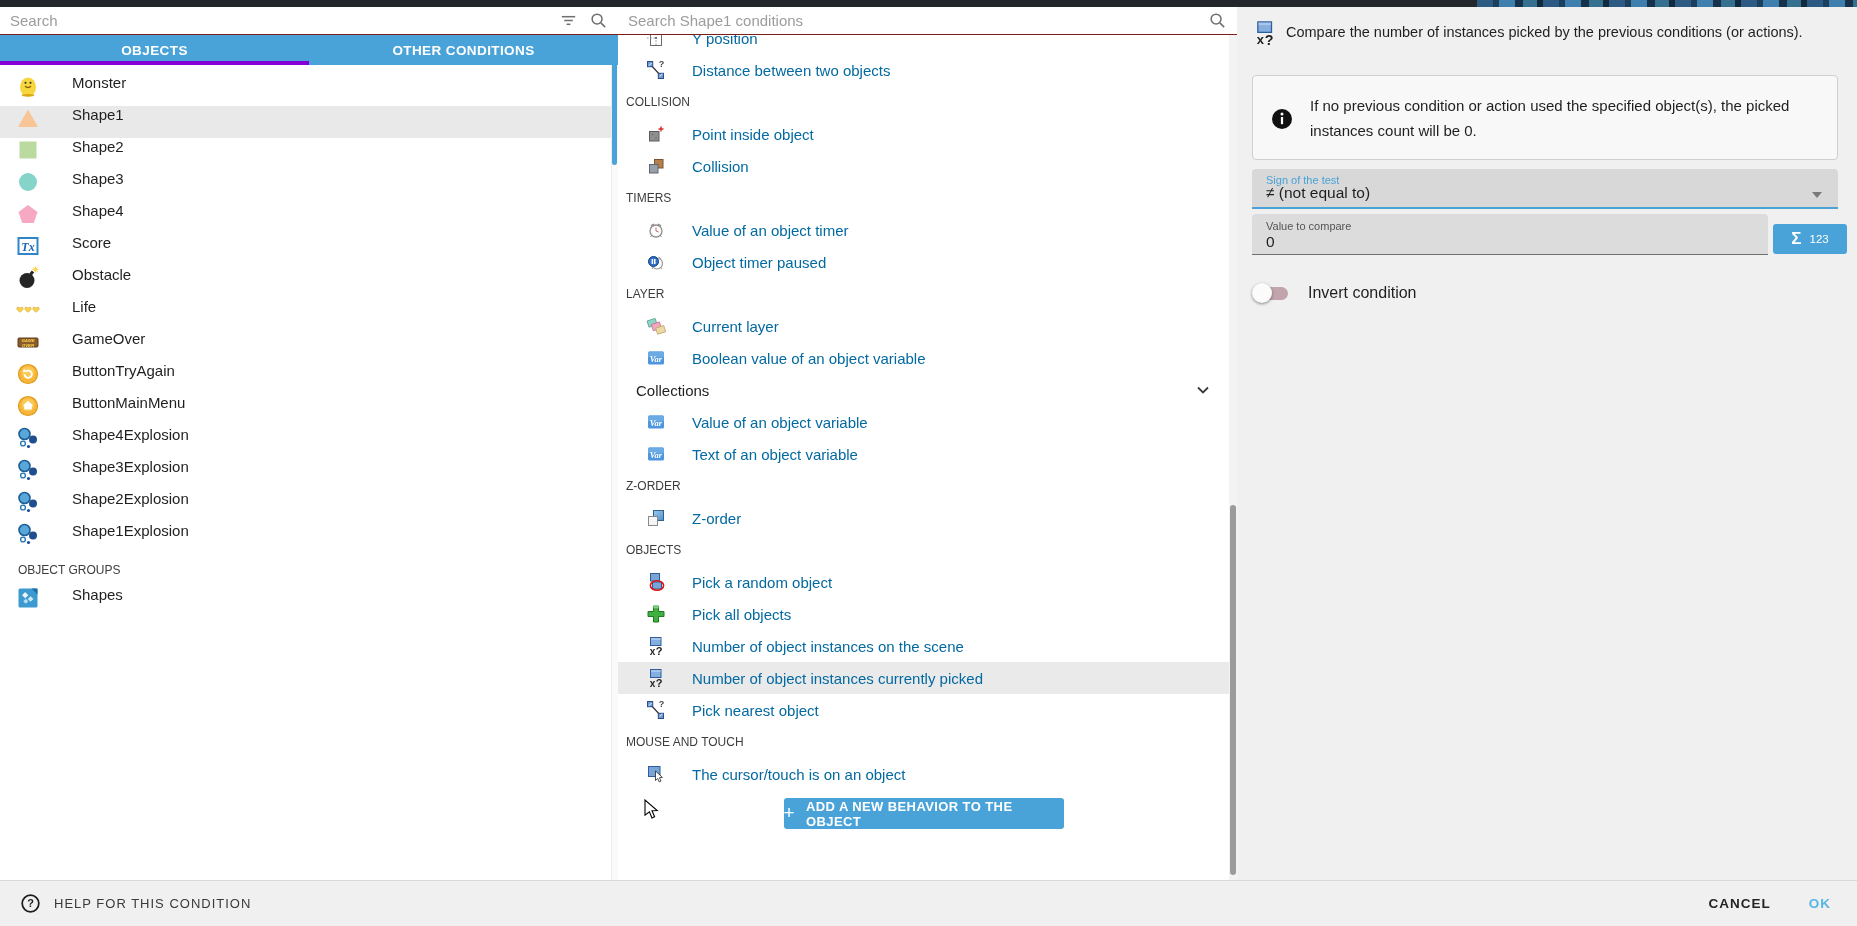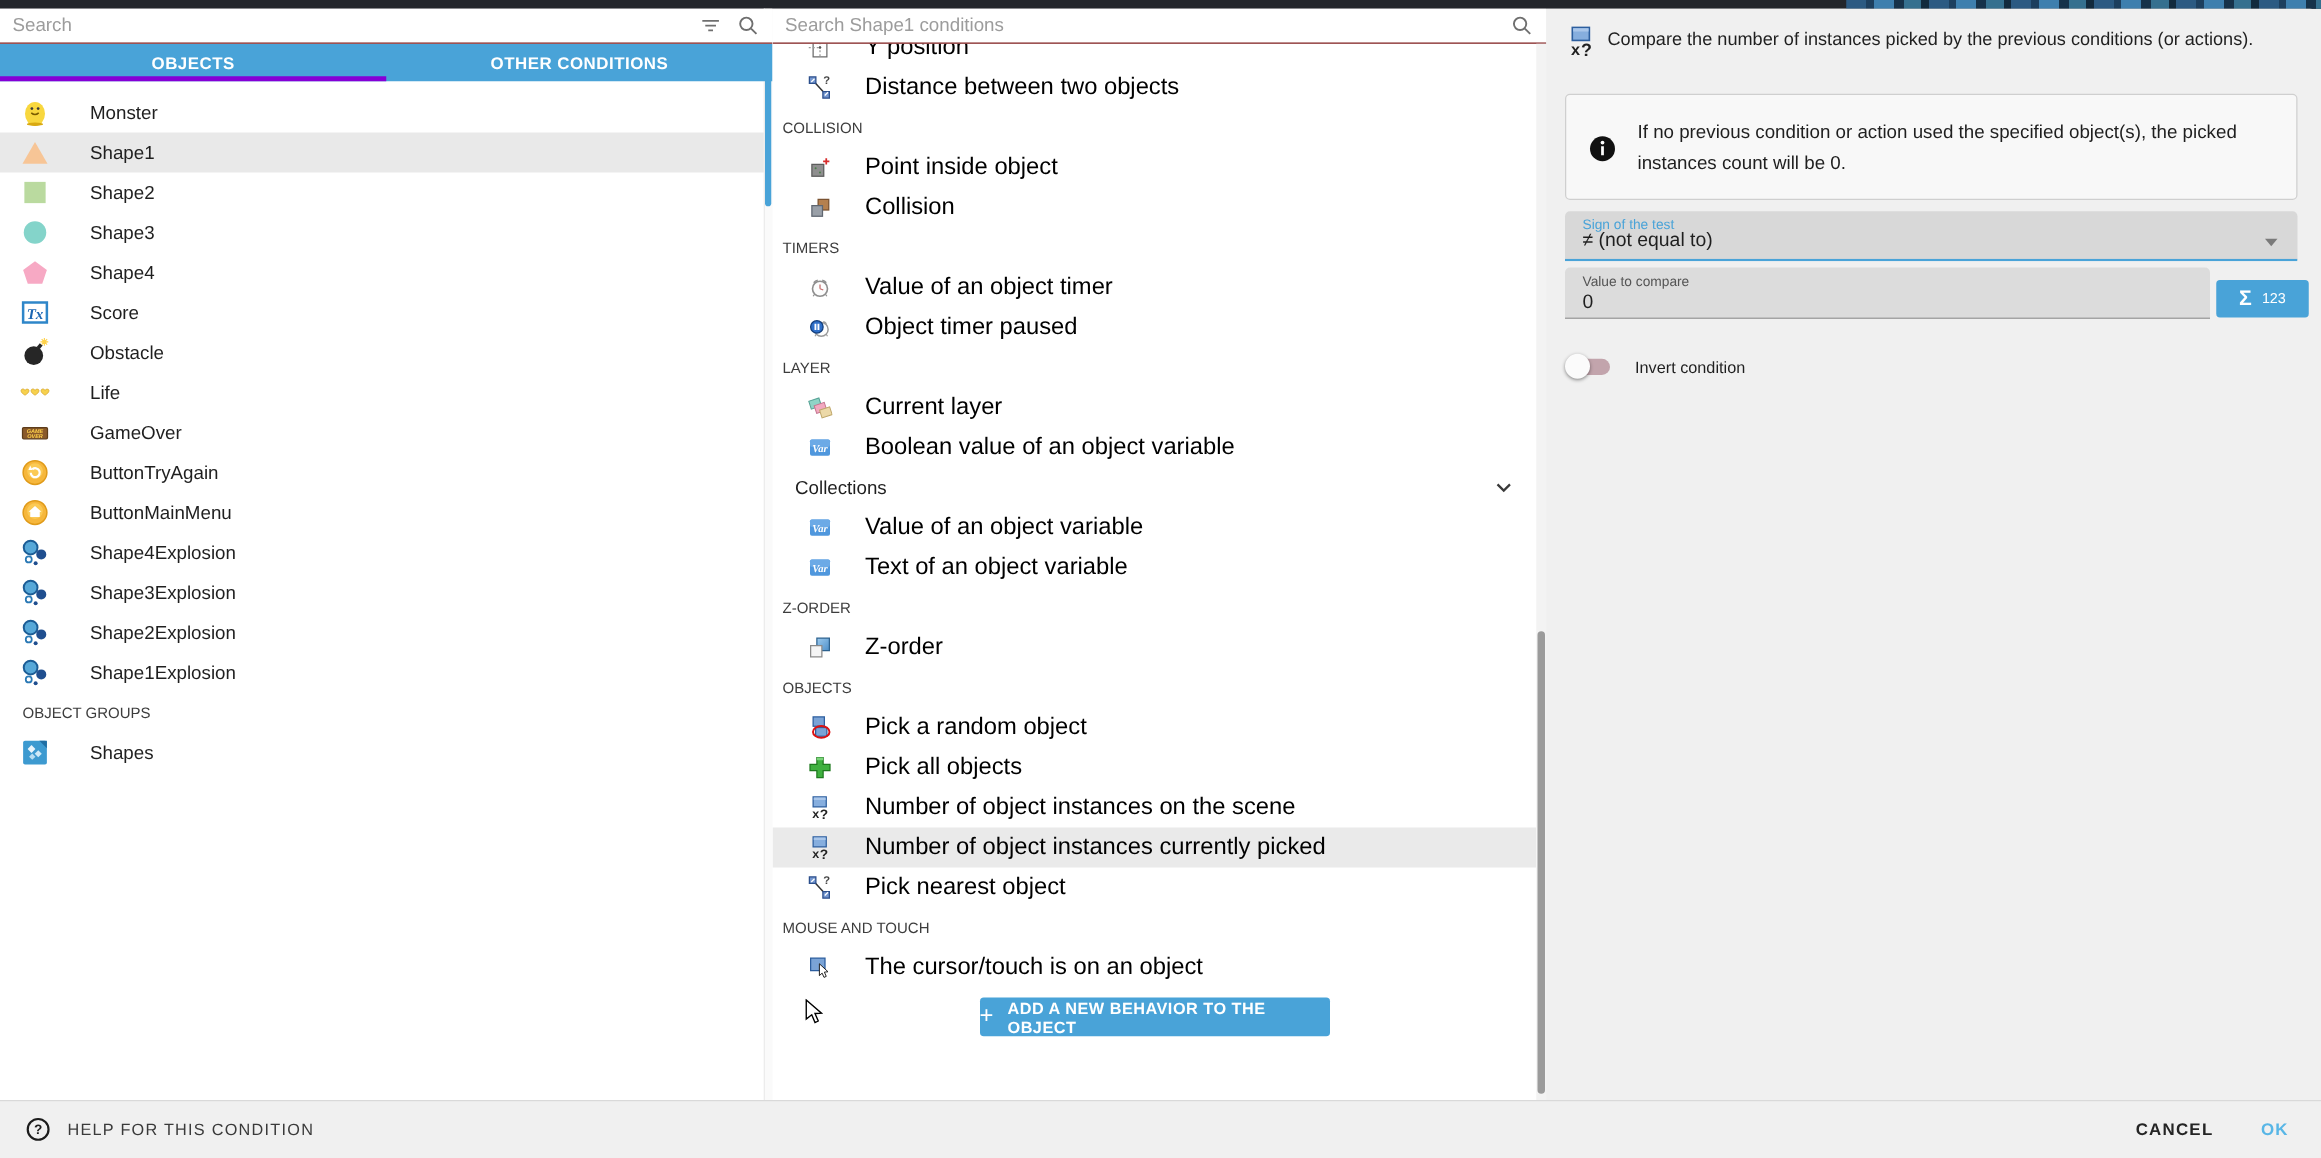--- a/index.html
+++ b/index.html
@@ -26,32 +26,32 @@
   .sb-icon { width:20px; height:20px; margin-right:10px; flex:none; display:flex; align-items:center; justify-content:center; }
 
   
   .tabbar { position:absolute; left:0; right:0; top:28px; height:30px; background:var(--accent-blue); display:flex; z-index:4; }
   .tab { width:50%; display:flex; align-items:center; justify-content:center; color:#fff;
     font-size:13.5px; font-weight:bold; letter-spacing:.4px; position:relative; cursor:default; }
   .tab.active::after { content:""; position:absolute; left:0; right:0; bottom:0; height:4px; background:var(--tab-underline); }
 
   
   .obj-list { position:absolute; left:0; right:6px; top:58px; bottom:0; overflow:hidden; padding-top:9px; }
-  .obj-row { height:32px; display:flex; align-items:center; }
+  .obj-row { height:32px; display:flex; }
   .obj-row.selected { background:#e9e9e9; }
   .obj-row .icon { width:24px; height:24px; margin-left:16px; flex:none;font-style:italic; }
   .obj-row .lbl { margin-left:32px; font-size:15px; color:#1f1f1f; }
   .obj-header { height:32px; display:flex; align-items:center; padding-left:18px; font-size:12px; color:#3d3d3d; }
 
   
   .cond-list { position:absolute; left:0; right:8px; top:0; bottom:0; padding-top:15px; z-index:1; }
   .cond-row { height:32px; display:flex; align-items:center; }
   .cond-row.selected { background:#eaeaea; }
   .cond-row .icon { width:20px; height:20px; margin-left:28px; flex:none; }
-  .cond-row .lbl { margin-left:26px; font-size:19px; color:#000000; }
+  .cond-row .lbl { margin-left:26px; font-size:15px; color:#0369a1; }
   .cond-header { height:32px; display:flex; align-items:center; padding-left:8px; font-size:12px; color:#3d3d3d; }
   .cond-accordion { height:32px; display:flex; align-items:center; padding:0 16px 0 18px; font-size:15px; color:#1f1f1f;gap:35px; }
   .cond-accordion .chev { margin-left:auto; width:20px; height:20px; }
   .add-btn { margin:8px auto 0 auto; width:280px; height:31px; background:var(--accent-blue); border-radius:3px;
     display:flex; align-items:center; justify-content:center; color:#fff; font-size:13px; font-weight:bold;
     letter-spacing:.4px; cursor:default; }
   .add-btn .plus { font-size:19px; font-weight:normal; margin-right:11px; margin-top:-2px; }
 
   
   .mid-track { position:absolute; right:0; top:28px; bottom:0; width:8px; background:#f3f3f3; z-index:6; }
@@ -83,21 +83,21 @@
   .sigma-btn { position:absolute; left:536px; top:217px; width:74px; height:30px; background:var(--accent-blue);
     border-radius:3px; display:flex; align-items:center; justify-content:center; color:#fff; cursor:default; }
   .sigma-btn .sg { font-size:17px; font-weight:bold; }
   .sigma-btn .dg { font-size:11.5px; margin-left:8px; }
 
   .invert-row { position:absolute; left:15px; top:276px; display:flex; align-items:center; }
   .toggle { width:40px; height:20px; position:relative; cursor:default; }
   .toggle .track { position:absolute; left:3px; top:4px; width:33px; height:13px; border-radius:7px; background:#c2a4ac; }
   .toggle .knob { position:absolute; left:0; top:0; width:20px; height:20px; border-radius:50%; background:#fbfbfb;
     box-shadow:0 1px 3px rgba(0,0,0,.45); }
-  .invert-row .lbl { margin-left:16px; font-size:13px; color:#1f1f1f; }
+  .invert-row .lbl { margin-left:16px; font-size:16px; color:#1f1f1f; }
 
   
   .footer { position:absolute; left:0; right:0; bottom:0; height:46px; background:#f0f0f0;
     border-top:1px solid #d9d9d9; display:flex; align-items:center; }
   .footer .help { display:flex; align-items:center; margin-left:20px; cursor:default; }
   .footer .help .icon { width:21px; height:21px; }
   .footer .help .lbl { margin-left:13px; font-size:13px; letter-spacing:1px; color:#3a3a3a; }
   .footer .actions { margin-left:auto; margin-right:26px; display:flex; align-items:center; gap:38px;font-weight:bold; }
   .footer .cancel { font-size:13.5px; letter-spacing:1px; color:#242424; cursor:default; }
   .footer .ok { font-size:13.5px; letter-spacing:1px; color:var(--ok-blue); cursor:default; }

